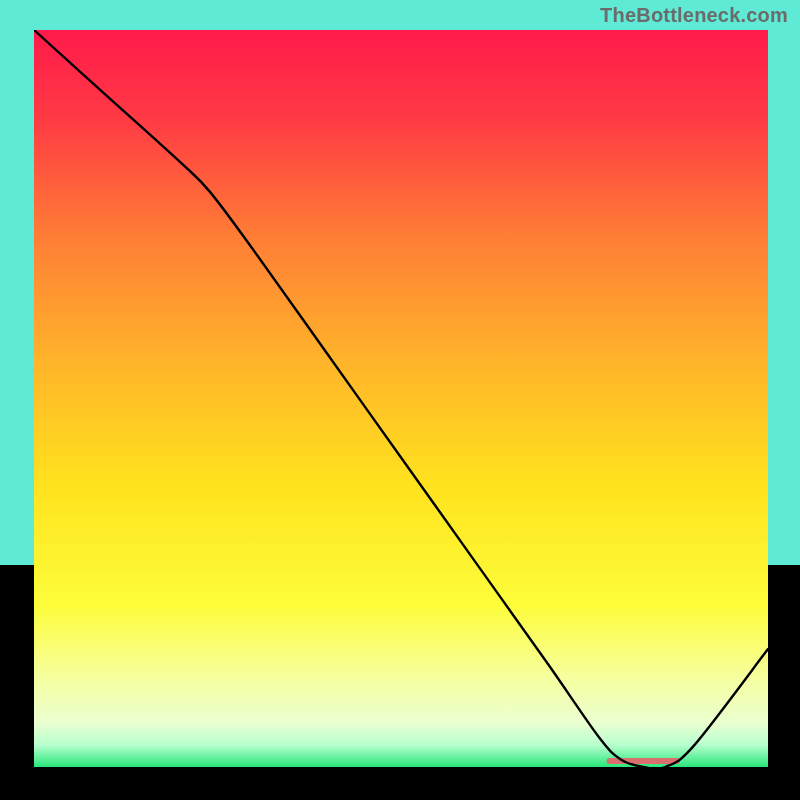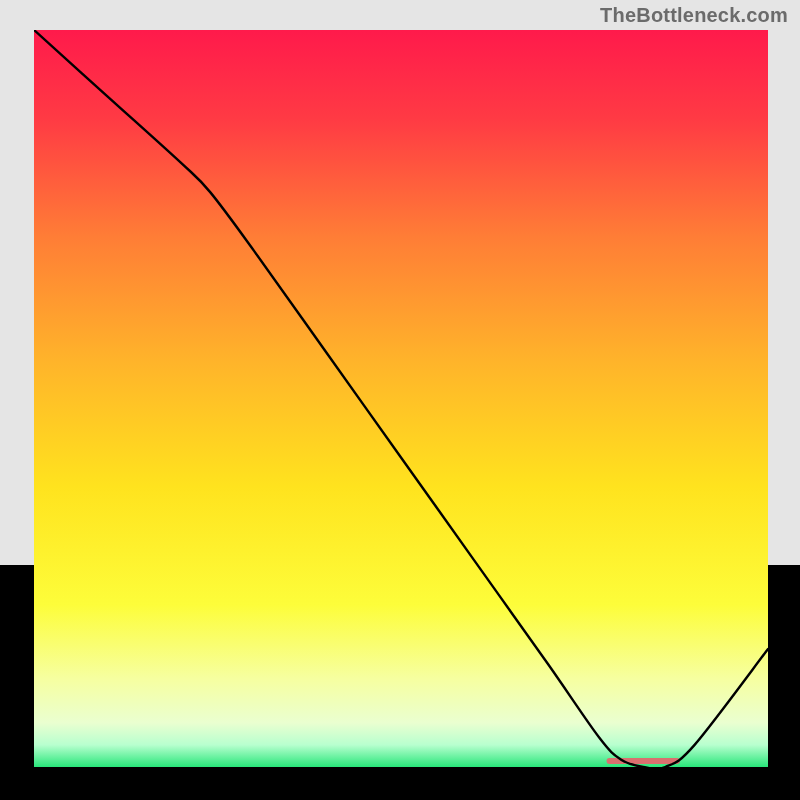--- a/index.html
+++ b/index.html
@@ -1,21 +1,21 @@
 <!DOCTYPE html>
 <html><head>
 <meta charset="utf-8">
 <style>
   * { margin: 0; padding: 0; box-sizing: border-box; }
   html, body { width: 800px; height: 800px; background: #000; overflow: hidden; }
   .frame {
     position: absolute;
     left: 0; top: 0;
     width: 800px; height: 565px;
-    background: #e5e5e5;
+    background: #5eead4;
   }
   .attribution {
     position: absolute;
     top: 4px;
     right: 12px;
     font-family: Arial, Helvetica, sans-serif;
     font-size: 20px;
     font-weight: bold;
     color: #6b6b6b;
     letter-spacing: 0.2px;

